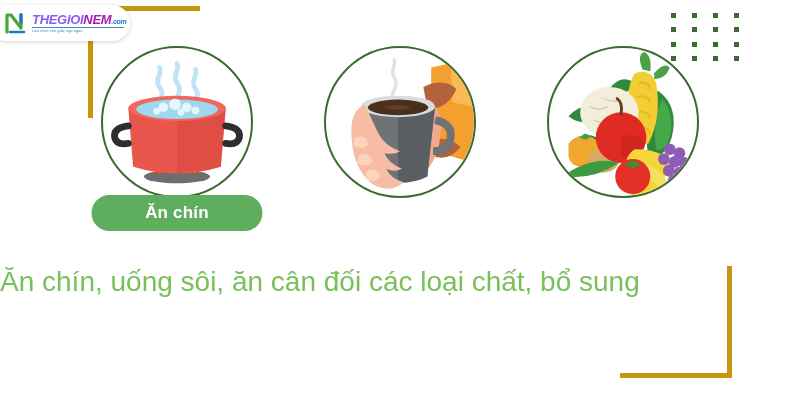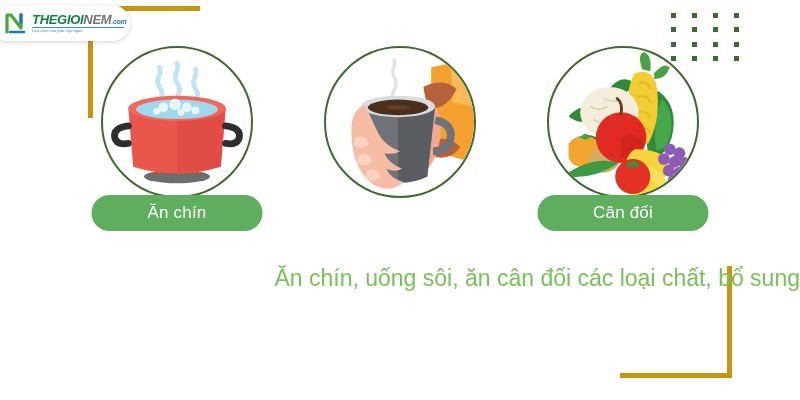--- a/index.html
+++ b/index.html
@@ -39,22 +39,22 @@
     background:#ffffff; border-radius:18px;
     box-shadow:0 1px 4px rgba(0,0,0,.18);
     display:flex; align-items:center; gap:4px; padding:0 10px 0 16px;
   }
   .logo-mark{ width:24px; height:24px; flex:0 0 24px; position:relative; }
   .logo-text-wrap{ display:flex; flex-direction:column; justify-content:center; line-height:1; }
   .logo-word{
     font-size:13px; font-weight:bold; font-style:italic; letter-spacing:-.3px;
     white-space:nowrap;
   }
-  .logo-word .b{ color:#15803d; }
-  .logo-word .g{ color:#737373; }
+  .logo-word .b{ color:#8b5cf6; }
+  .logo-word .g{ color:#a21caf; }
   .logo-word .dotcom{ font-size:7px; color:#1b77c8; }
   .logo-tag{
     font-size:3.6px; color:#1b77c8; letter-spacing:.2px; white-space:nowrap;
     margin-top:2px; transform:scale(1,1.15); transform-origin:left center;
   }
   .logo-underline{ height:1px; background:#1b77c8; width:92px; margin-top:1px; opacity:.85; }
 
   
   .cards{
     position:absolute; left:0; right:0; top:46px;
@@ -67,28 +67,28 @@
     width:152px; height:152px; border-radius:50%;
     border:2.5px solid #3c6b2f; background:#ffffff; overflow:hidden;
   }
   .art{ position:absolute; inset:0; }
 
   .pill{
     position:absolute; left:50%; bottom:0; transform:translateX(-50%);
     width:171px; height:36px; border-radius:18px;
     background:#5fae5e; color:#ffffff;
     display:flex; align-items:center; justify-content:center;
-    font-size:17px; font-weight:normal; letter-spacing:.2px;
+    font-size:17px; font-weight:bold; letter-spacing:.2px;
   }
 
   
   .caption{
     position:absolute; left:0; right:0; top:262px;
-    text-align:right; color:#79c05a;
-    font-size:23px; line-height:1.45; font-weight:400;
+    text-align:left; color:#79c05a;
+    font-size:28px; line-height:1.45; font-weight:400;
   }
   .caption div{ white-space:nowrap; }
 </style>
 </head>
 <body>
 
 <div class="stage">
 
   <div class="bracket bracket-tl">
     <span class="h"></span>
@@ -269,23 +269,20 @@
               <circle cx="129" cy="117" r="6"></circle>
             <circle cx="139" cy="118" r="6"></circle>
               <circle cx="123" cy="126" r="6"></circle>
             <circle cx="134" cy="128" r="6"></circle>
               <circle cx="128" cy="136" r="6"></circle>
           </g>
 
           <path d="M14 132 q30-22 58-14 q-28 18 -58 14 z" fill="#3e9a42"></path>
         </svg>
       </div>
-      <div class="pill">
-        <span>Cân đối</span>
-      </div>
     </div>
 
   </div>
 
   <div class="caption">
     <div>Ăn chín, uống sôi, ăn cân đối các loại chất, bổ sung</div>
   </div>
 
 </div>
 

